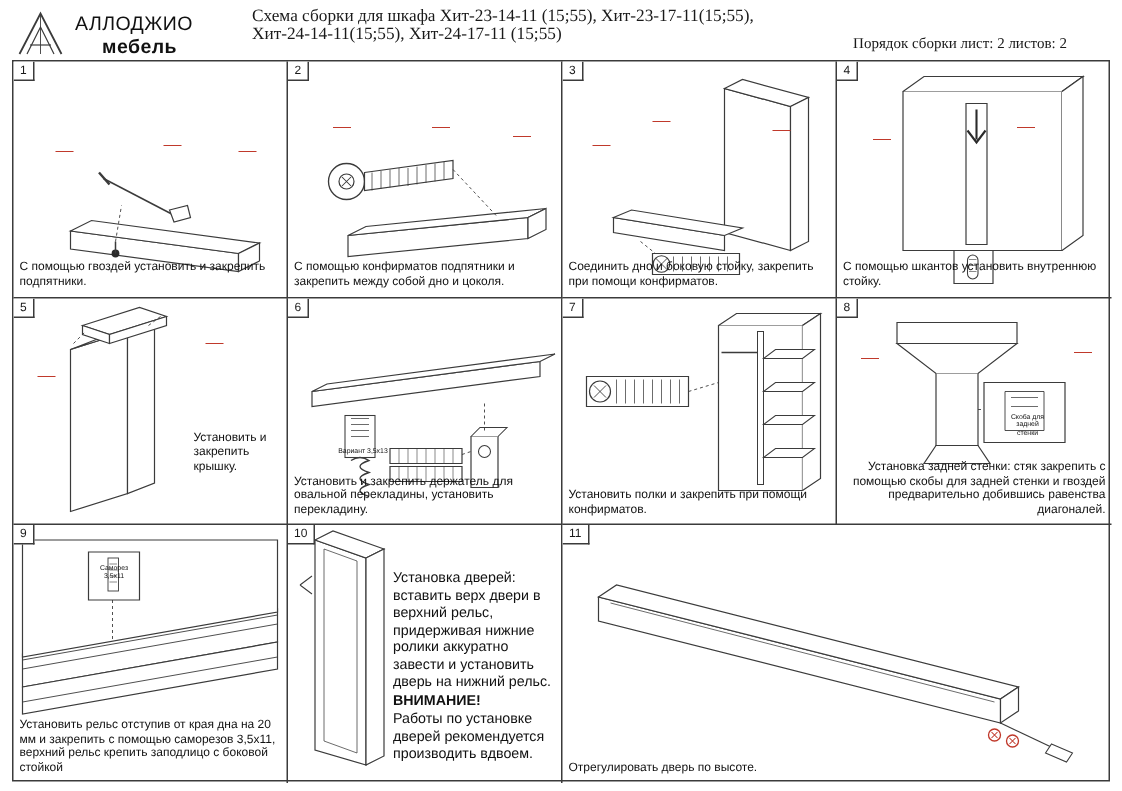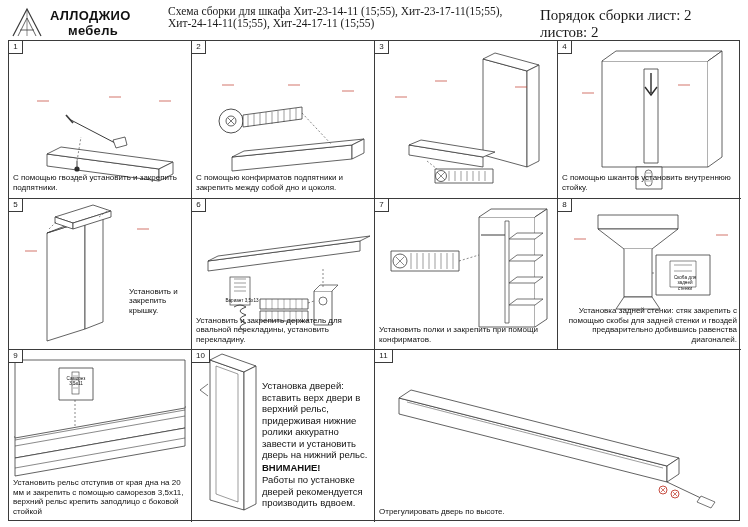--- a/index.html
+++ b/index.html
@@ -34,21 +34,21 @@
   }
   .logo-mark {
     position: absolute;
     left: 0; top: 0;
     width: 34px; height: 32px;
   }
   .logo-text-1 {
     position: absolute;
     left: 40px; top: 2px;
     font-family: "Liberation Sans", sans-serif;
-    font-weight: bold;
+    font-weight: normal;
     font-size: 13px;
     letter-spacing: .3px;
     color: #111;
   }
   .logo-text-2 {
     position: absolute;
     left: 58px; top: 17px;
     font-family: "Liberation Sans", sans-serif;
     font-weight: bold;
     font-size: 13px;
@@ -59,24 +59,24 @@
     position: absolute;
     left: 160px; top: 1px;
     width: 390px;
     font-size: 11.5px;
     line-height: 12.4px;
     font-family: "Liberation Serif", serif;
   }
   .title-line { white-space: nowrap; }
   .sheet-info {
     position: absolute;
-    right: 2px; top: 3px;
+    right: 2px; top: 20px;
     width: 200px;
-    text-align: left;
-    font-size: 15px;
+    text-align: center;
+    font-size: 10px;
   }
 
   
   .grid {
     position: absolute;
     left: 8px;
     top: 40px;
     width: 732px;
     height: 481px;
     border: 1px solid #3b3b3b;
@@ -238,20 +238,21 @@
           <circle cx="66" cy="135" r="5.5" fill="#fff" stroke="#3b3b3b" stroke-width="0.8"></circle>
           <path d="M62 131 L70 139 M70 131 L62 139" stroke="#3b3b3b" stroke-width="0.6"></path>
           <path d="M74 130 L74 140 M80 130 L80 140 M86 130 L86 140 M92 130 L92 140 M98 130 L98 140 M104 130 L104 140 M110 130 L110 140" stroke="#3b3b3b" stroke-width="0.5"></path>
           <path d="M52 120 L62 128" stroke="#3b3b3b" stroke-width="0.6" stroke-dasharray="2,2"></path>
 
           <path d="M20 56 L32 56" stroke="#c0392b" stroke-width="0.7"></path>
           <path d="M60 40 L72 40" stroke="#c0392b" stroke-width="0.7"></path>
           <path d="M140 46 L152 46" stroke="#c0392b" stroke-width="0.7"></path>
         </svg>
       </div>
+      <div class="caption" style="bottom:6px;">Соединить дно и боковую стойку, закрепить при помощи конфирматов.</div>
     </div>
 
     <div class="cell last-col" style="left:549px;top:0;width:183px;height:158px;">
       <div class="num">4</div>
       <div class="art">
         <svg width="183" height="158" viewBox="0 0 183 158">
 
           <path d="M44 20 L150 20 L150 126 L44 126 Z" fill="#fff" stroke="#3b3b3b" stroke-width="0.8"></path>
           <path d="M44 20 L58 10 L164 10 L150 20" fill="#fff" stroke="#3b3b3b" stroke-width="0.8"></path>
           <path d="M150 20 L164 10 L164 116 L150 126" fill="#fff" stroke="#3b3b3b" stroke-width="0.8"></path>

